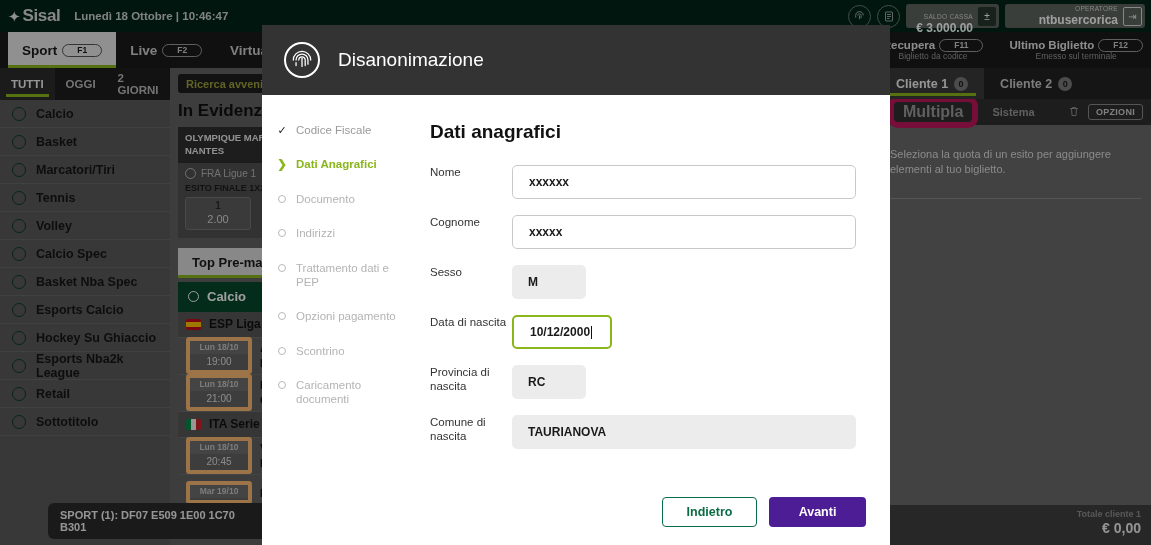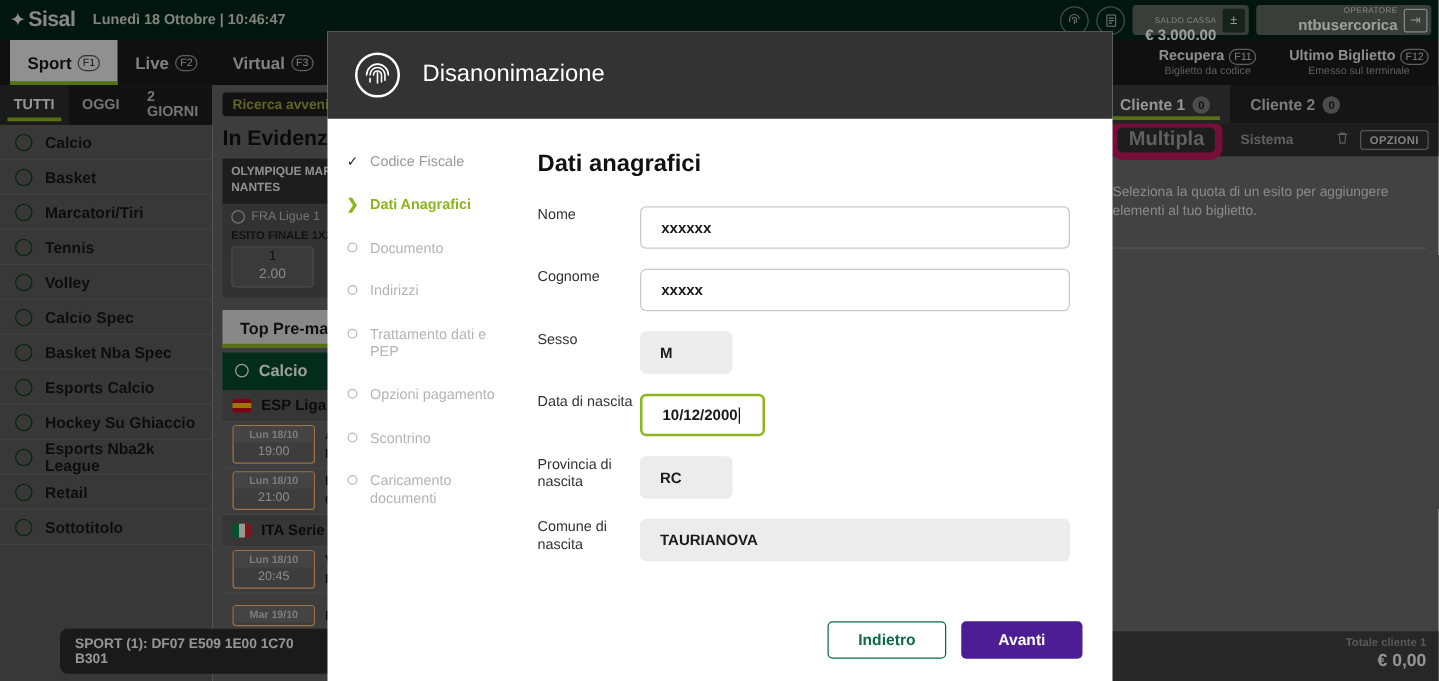--- a/index.html
+++ b/index.html
@@ -52,22 +52,22 @@
   .navbar {
     position: absolute; top: 32px; left: 0; width: 1151px; height: 36px;
     background: #1a1a1a;
   }
   .navtabs { position: absolute; left: 8px; top: 0; display: flex; height: 36px; align-items: stretch; }
   .navtab { display: flex; align-items: center; gap: 5px; padding: 0 14px; color: #cfcfcf;
             font-size: 13.5px; font-weight: bold; position: relative; }
   .navtab.active { background: #e9e9e9; color: #1a1a1a; justify-content: center; }
   .navtab.active::after { content: ""; position: absolute; left: 0; right: 0; bottom: 0;
             height: 3px; background: #8ab61b; }
-  .fkey { font-size: 8.5px; border: 1px solid #9a9a9a; border-radius: 8px; padding: 0px 3px;
-          font-weight: normal; line-height: 11px; }
+  .fkey { font-size: 8.5px; border: 1px solid #9a9a9a; border-radius: 8px; padding: 0px 14px;
+          font-weight: bold; line-height: 11px; }
   .navtab.active .fkey { border-color: #555; }
 
   .nav-right { position: absolute; right: 8px; top: 0; height: 36px; display: flex; align-items: center; gap: 26px; }
   .navr-item { text-align: center; line-height: 1.15; }
   .navr-top { color: #e3e3e3; font-size: 11.5px; font-weight: bold; display:flex; align-items:center; gap:4px; justify-content:center;}
   .navr-sub { color: #9a9a9a; font-size: 8.5px; }
   .navr-top .fkey { color: #cfcfcf; }
 
   
   .sidebar { position: absolute; left: 0; top: 68px; width: 170px; bottom: 0; background: #5b5b5b; }
@@ -105,21 +105,21 @@
   .sport-hdr { margin: 4px 8px 0; background: #05482d; color: #fff; height: 30px; display: flex;
                align-items: center; gap: 8px; padding-left: 10px; font-size: 13px; font-weight: bold; }
   .sport-hdr .ball { border-color: #ffffff; }
 
   .league-row { margin: 0 8px; background: #585858; display: flex; align-items: center; gap: 8px;
                 height: 26px; padding-left: 8px; color: #111; font-size: 12px; font-weight: bold;
                 border-bottom: 1px solid #6e6e6e; }
   .flag { width: 15px; height: 11px; border-radius: 2px; display: inline-block; }
   .ev-row { margin: 0 8px; display: flex; align-items: center; gap: 8px; height: 37px;
             border-bottom: 1px solid #6e6e6e; padding-left: 8px; }
-  .ev-time { width: 66px; border: 1px solid #fdba74; border-radius: 3px; text-align: center;
+  .ev-time { width: 66px; border: 4px solid #fdba74; border-radius: 3px; text-align: center;
              font-size: 9px; line-height: 1.45; color: #d3d3d3; }
   .ev-time b { display: block; background: #6e6e6e; color: #c9c9c9; font-weight: bold; font-size: 8.5px; }
   .ev-time span { display: block; color: #e0e0e0; font-size: 10px; padding: 1px 0; }
   .ev-names { font-size: 10.5px; color: #121212; font-weight: bold; line-height: 1.35; }
 
   
   .rightpanel { position: absolute; right: 0; top: 68px; width: 271px; bottom: 0; background: #6b6b6b; }
   .cli-tabs { display: flex; height: 31px; background: #232323; }
   .cli-tab { display: flex; align-items: center; gap: 6px; padding: 0 16px; color: #c9c9c9;
              font-size: 12.5px; font-weight: bold; position: relative; }

